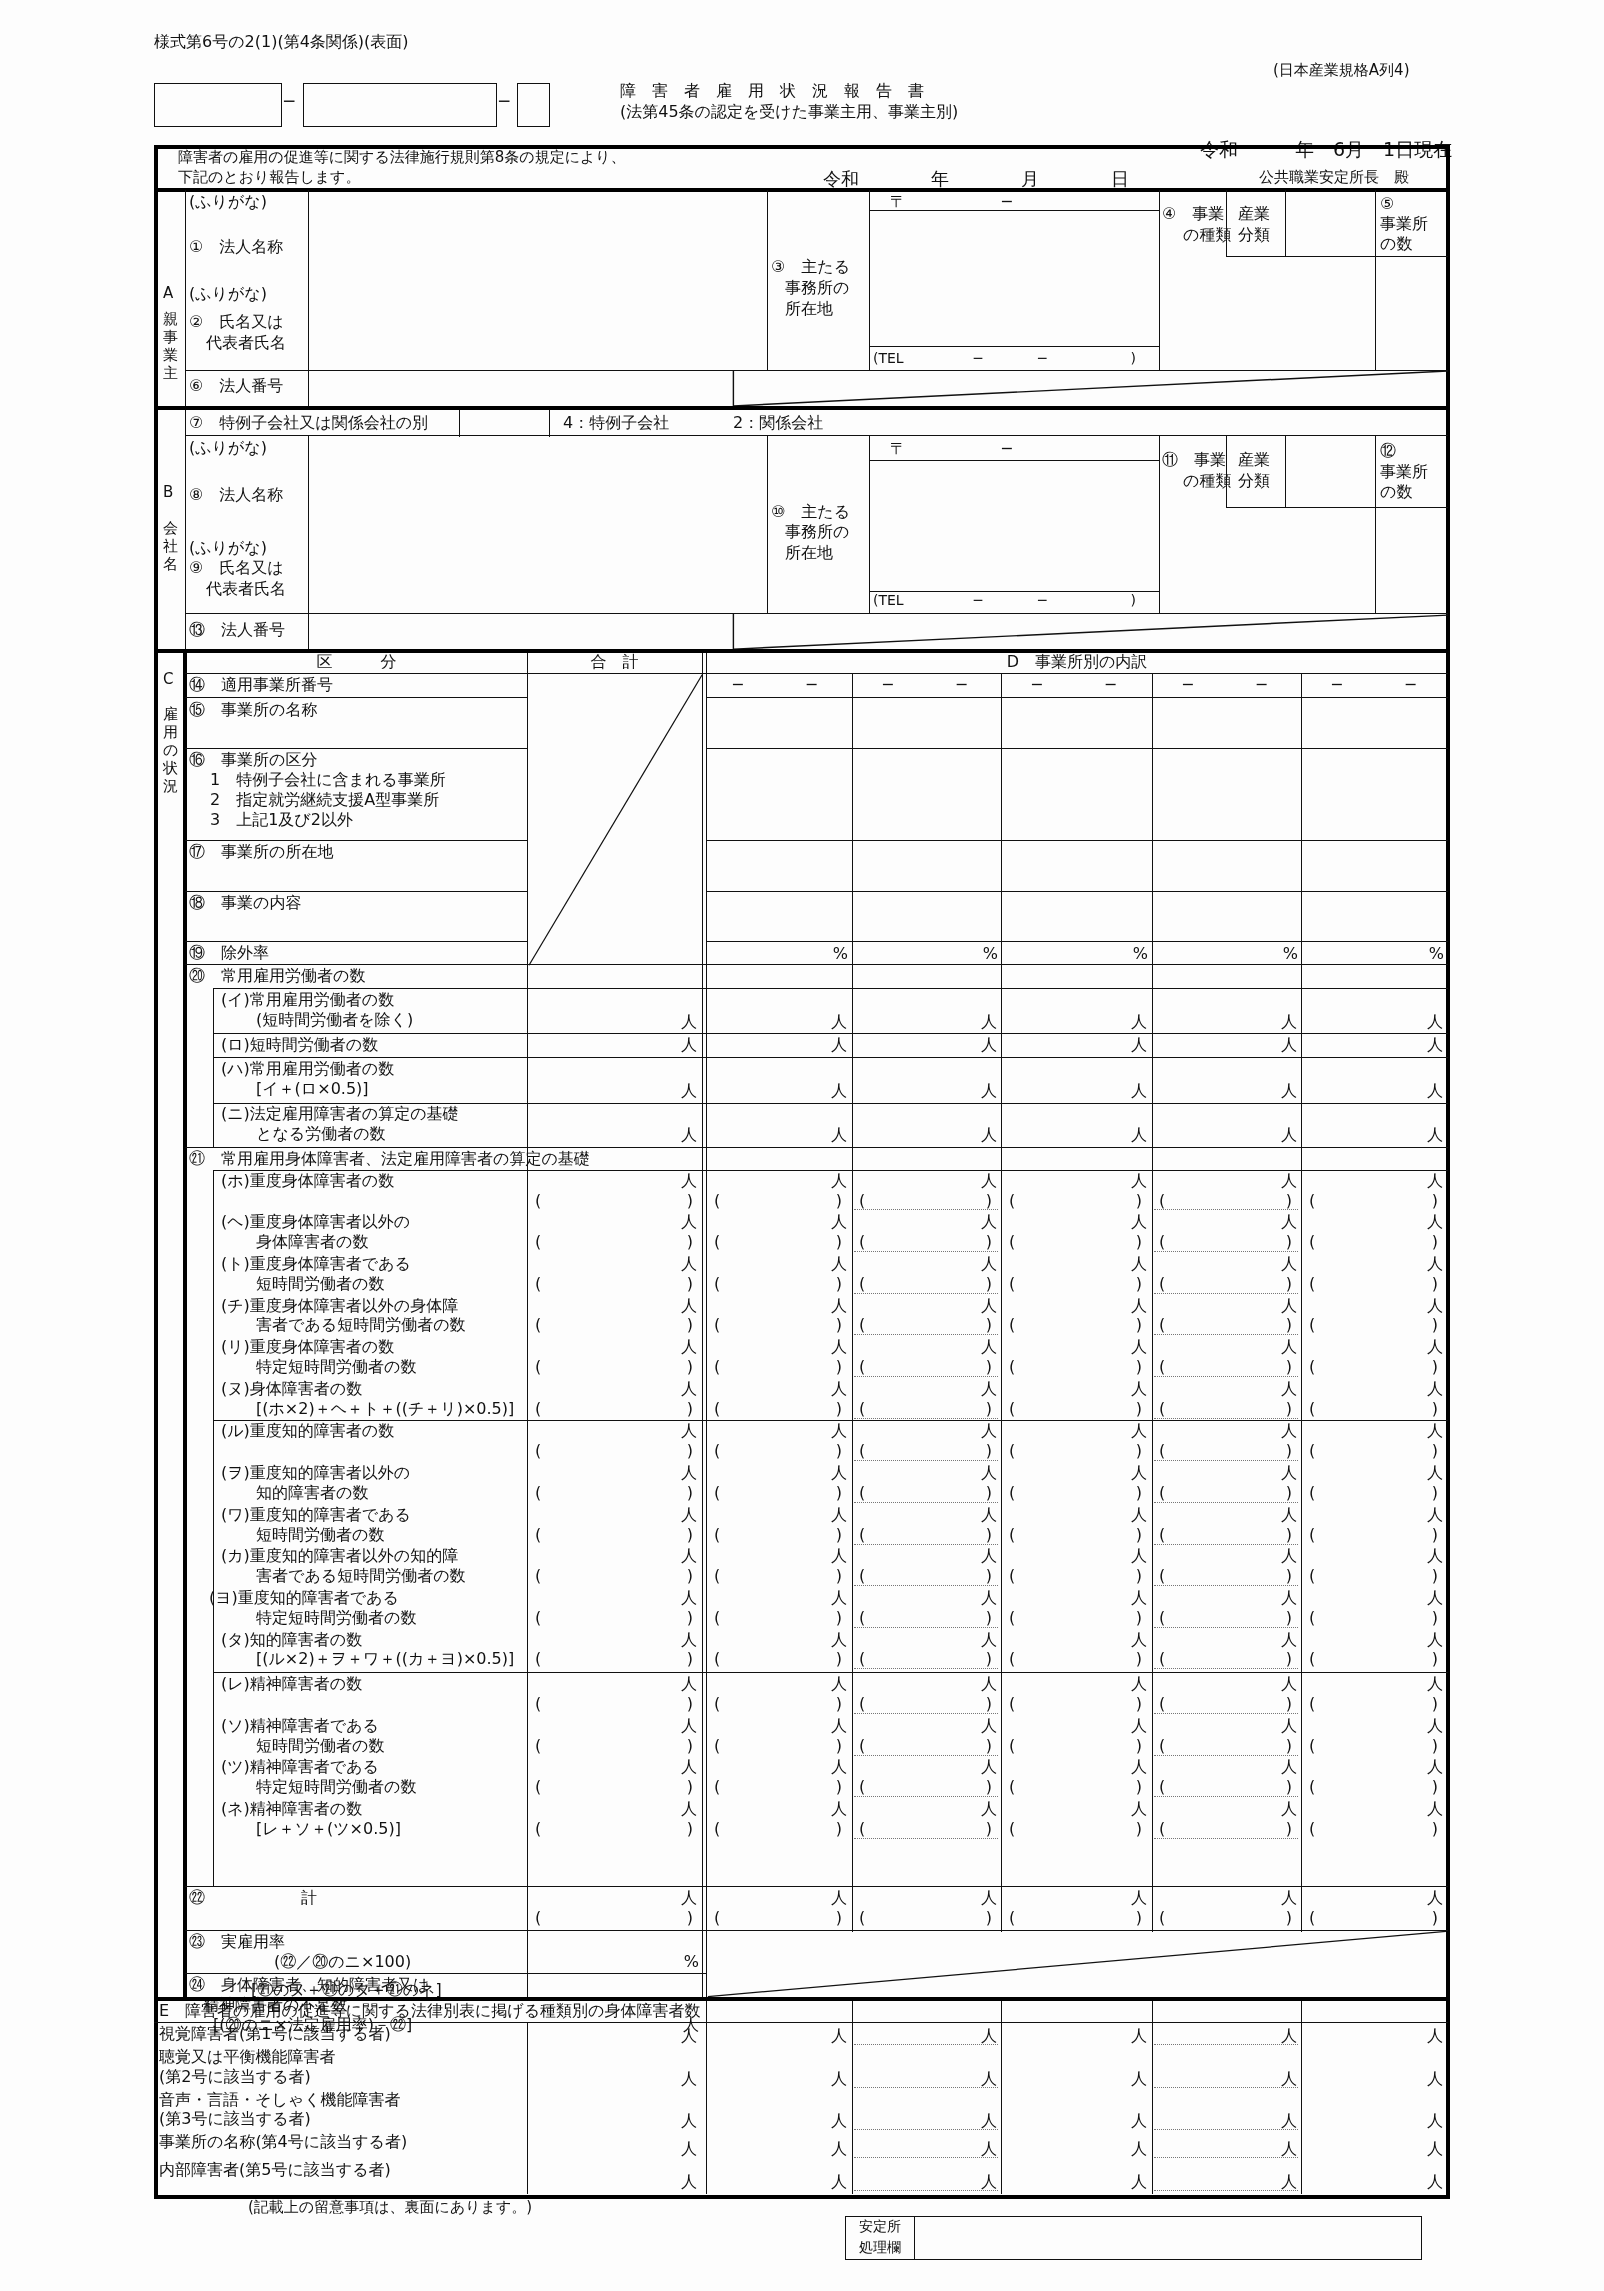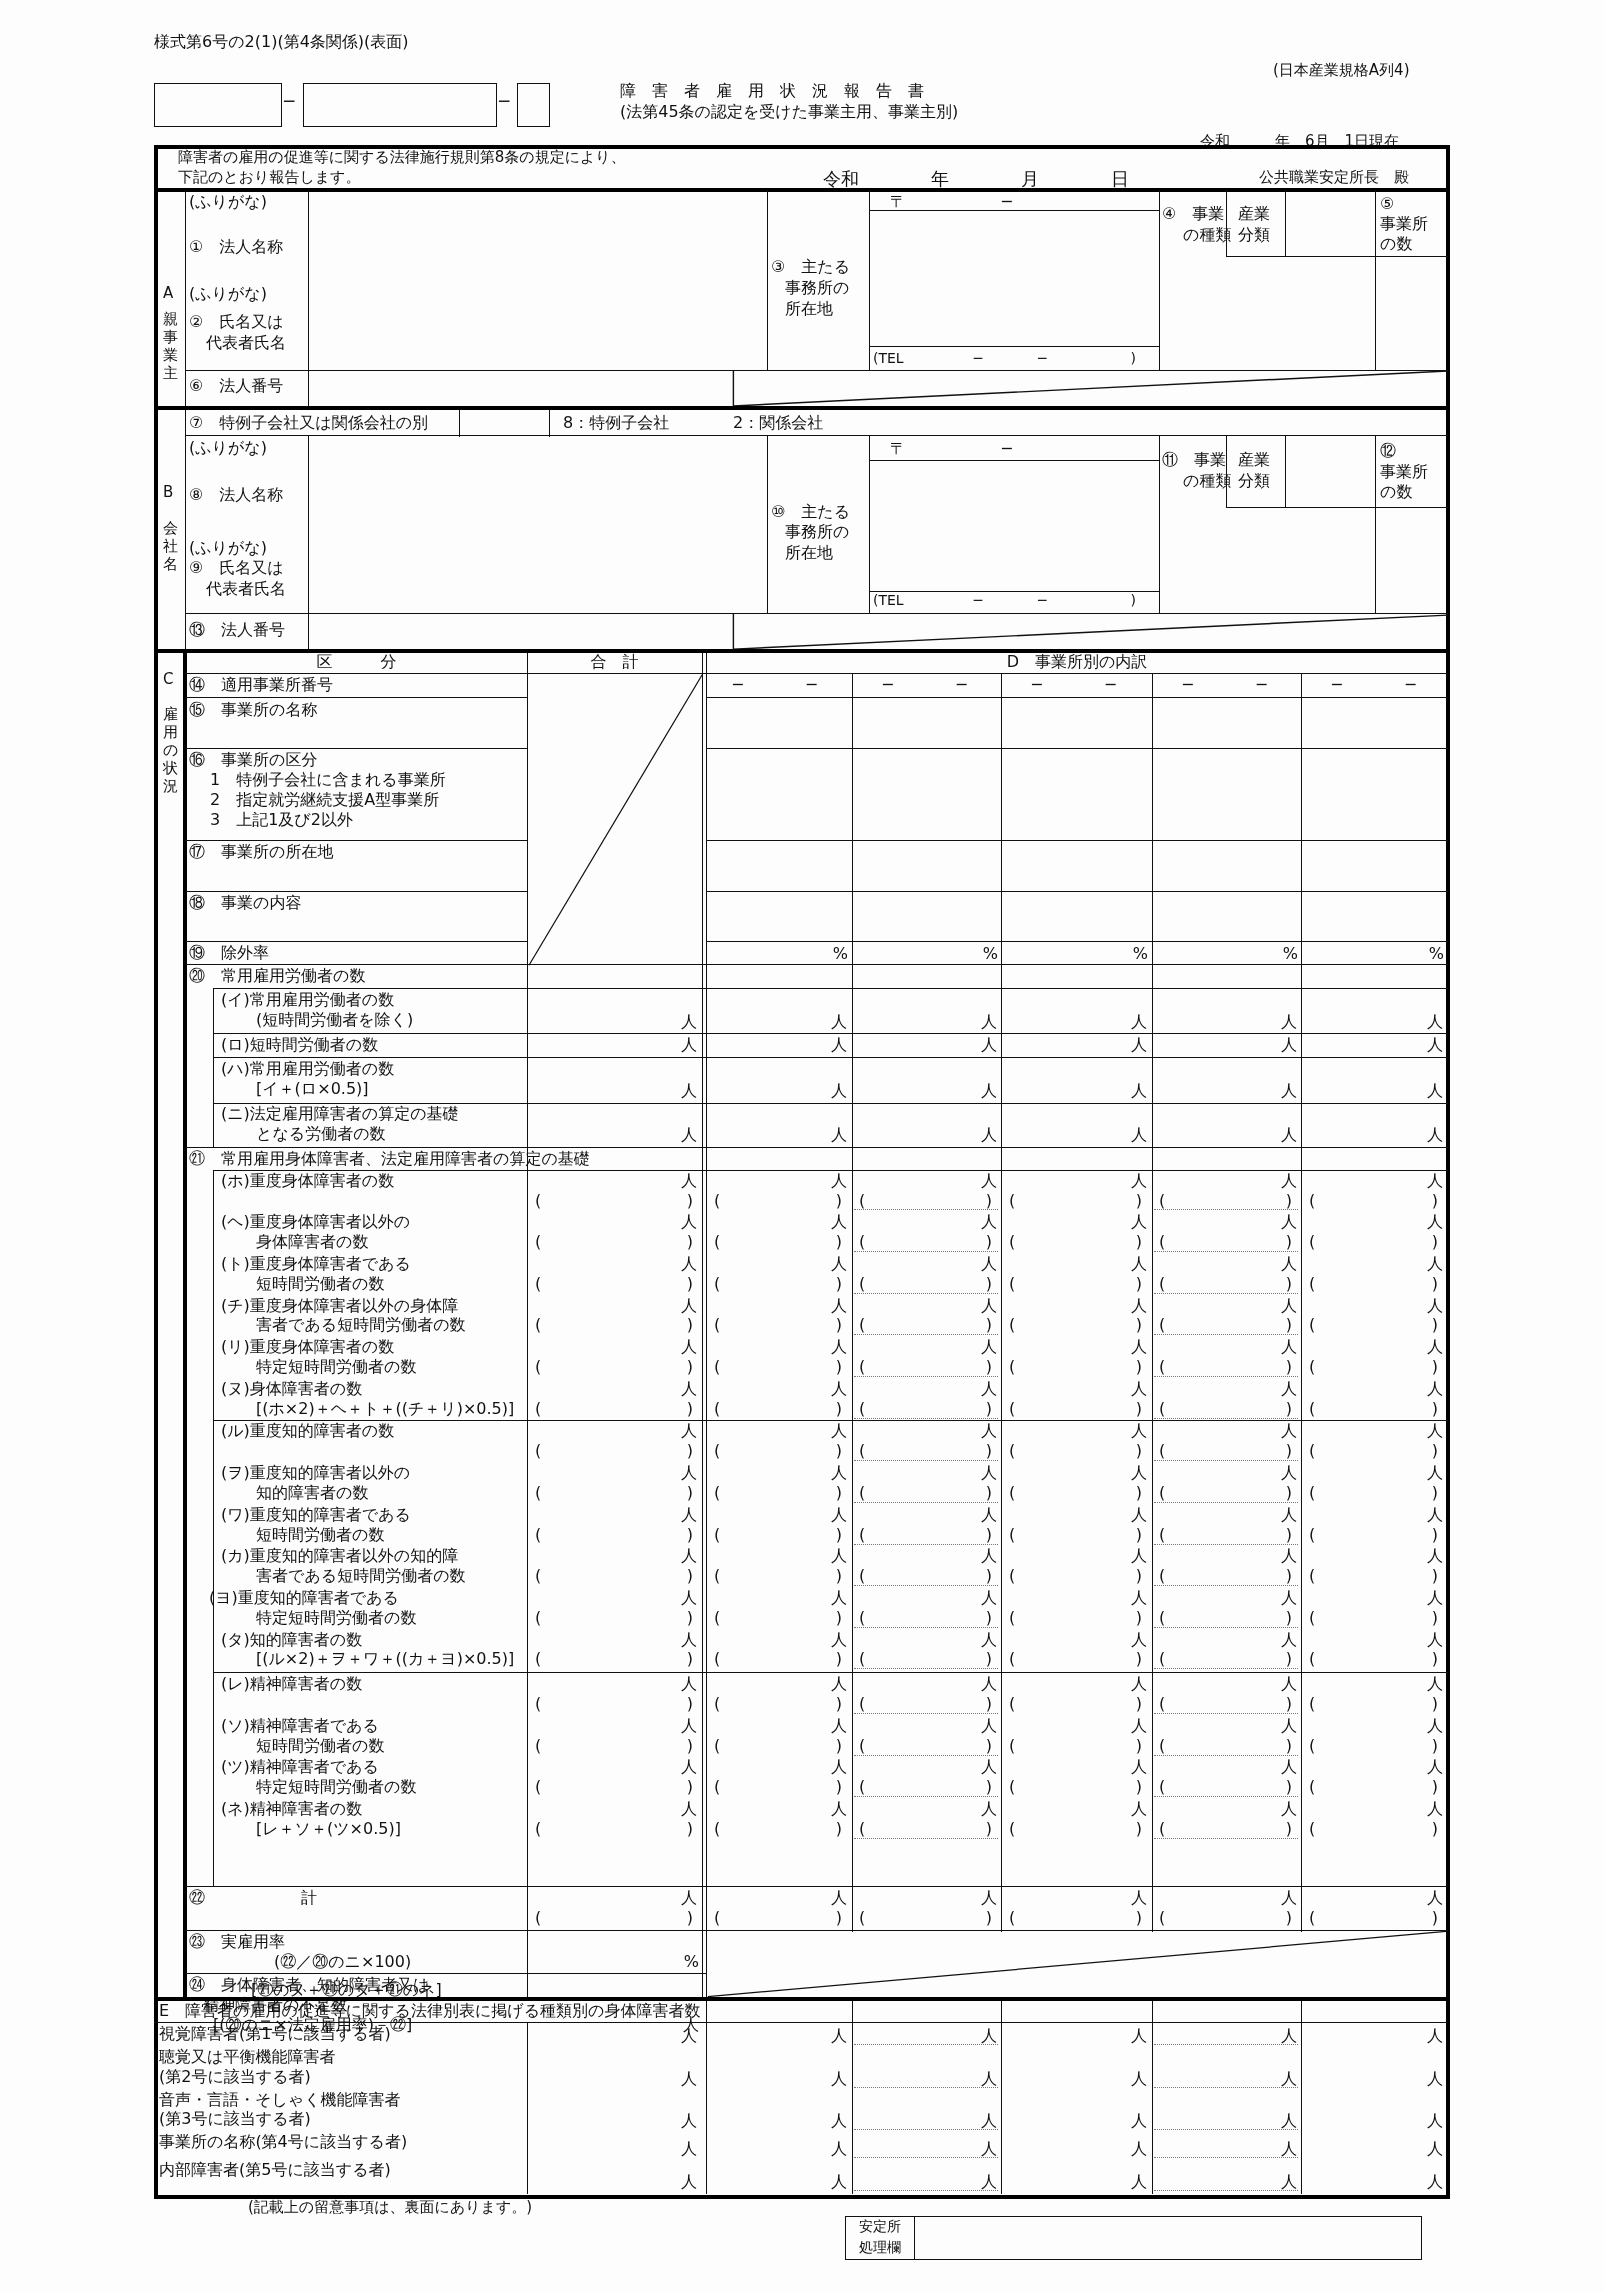--- a/index.html
+++ b/index.html
@@ -24,21 +24,21 @@
 <div class="t" style="left:1273px;top:61px;font-size:15px">(日本産業規格A列4)</div>
 
 <div class="box" style="left:154px;top:83px;width:128px;height:44px"></div>
 <div class="t" style="left:284px;top:91px;font-size:17px">─</div>
 <div class="box" style="left:303px;top:83px;width:194px;height:44px"></div>
 <div class="t" style="left:499px;top:91px;font-size:17px">─</div>
 <div class="box" style="left:517px;top:83px;width:33px;height:44px"></div>
 
 <div class="t" style="left:620px;top:81px;font-size:16px">障　害　者　雇　用　状　況　報　告　書</div>
 <div class="t" style="left:620px;top:102px;font-size:16px">(法第45条の認定を受けた事業主用、事業主別)</div>
-<div class="t" style="left:1200px;top:132px;font-size:15px">令和　　　年　6月　1日現在</div>
+<div class="t" style="left:1200px;top:138px;font-size:19px">令和　　　年　6月　1日現在</div>
 
 <div class="vlb" style="left:154px;top:145px;height:2054px"></div>
 <div class="vlb" style="left:1446px;top:145px;height:2054px"></div>
 <div class="hlb" style="left:154px;top:145px;width:1296px"></div>
 <div class="hlb" style="left:154px;top:2195px;width:1296px"></div>
 
 <div class="t" style="left:178px;top:148px;font-size:15px">障害者の雇用の促進等に関する法律施行規則第8条の規定により、</div>
 <div class="t" style="left:178px;top:168px;font-size:15px">下記のとおり報告します。</div>
 <div class="t" style="left:823px;top:168px;font-size:18px">令和　　　　年　　　　月　　　　日</div>
 <div class="t" style="left:1259px;top:168px;font-size:15px">公共職業安定所長　殿</div>
@@ -91,21 +91,21 @@
 
 <div>
   <div class="t" style="left:163px;top:483px;font-size:15px">B</div>
   <div class="abs" style="left:163px;top:519px;width:15px;font-size:15px;line-height:18px;word-break:break-all;white-space:normal">会社名</div>
   <div class="vl" style="left:185px;top:410px;height:240px"></div>
   <div class="vl" style="left:459px;top:410px;height:26.5px"></div>
   <div class="vl" style="left:549px;top:410px;height:26.5px"></div>
   <div class="hl" style="left:185px;top:435px;width:1263px"></div>
   <div class="t" style="left:189px;top:413px">⑦　特例子会社又は関係会社の別</div>
   <div class="abs" style="left:461px;top:410px;width:87px;height:25.6px"></div>
-  <div class="t" style="left:563px;top:413px">8：特例子会社</div>
+  <div class="t" style="left:563px;top:413px">4：特例子会社</div>
   <div class="t" style="left:733px;top:413px">2：関係会社</div>
 
   <div class="vl" style="left:308px;top:436px;height:214px"></div>
   <div class="vl" style="left:767px;top:436px;height:178px"></div>
   <div class="vl" style="left:869px;top:436px;height:178px"></div>
   <div class="vl" style="left:1159px;top:436px;height:178px"></div>
   <div class="vl" style="left:1226px;top:436px;height:71px"></div>
   <div class="vl" style="left:1285px;top:436px;height:71px"></div>
   <div class="vl" style="left:1375px;top:436px;height:178px"></div>
   <div class="hl" style="left:869px;top:460px;width:291px"></div>

